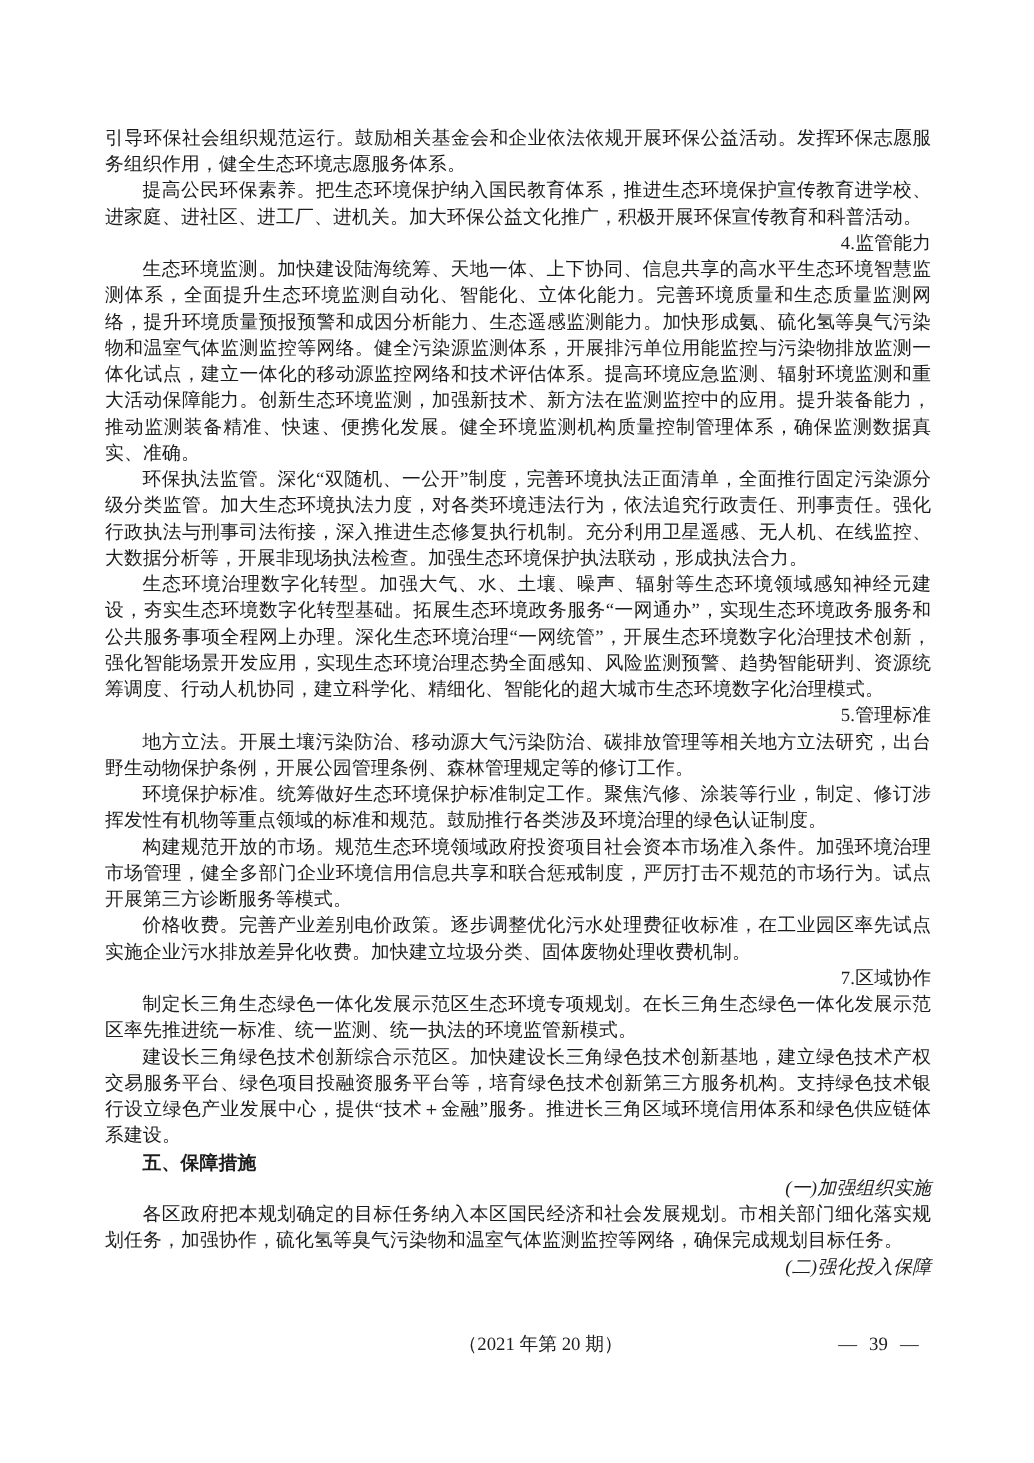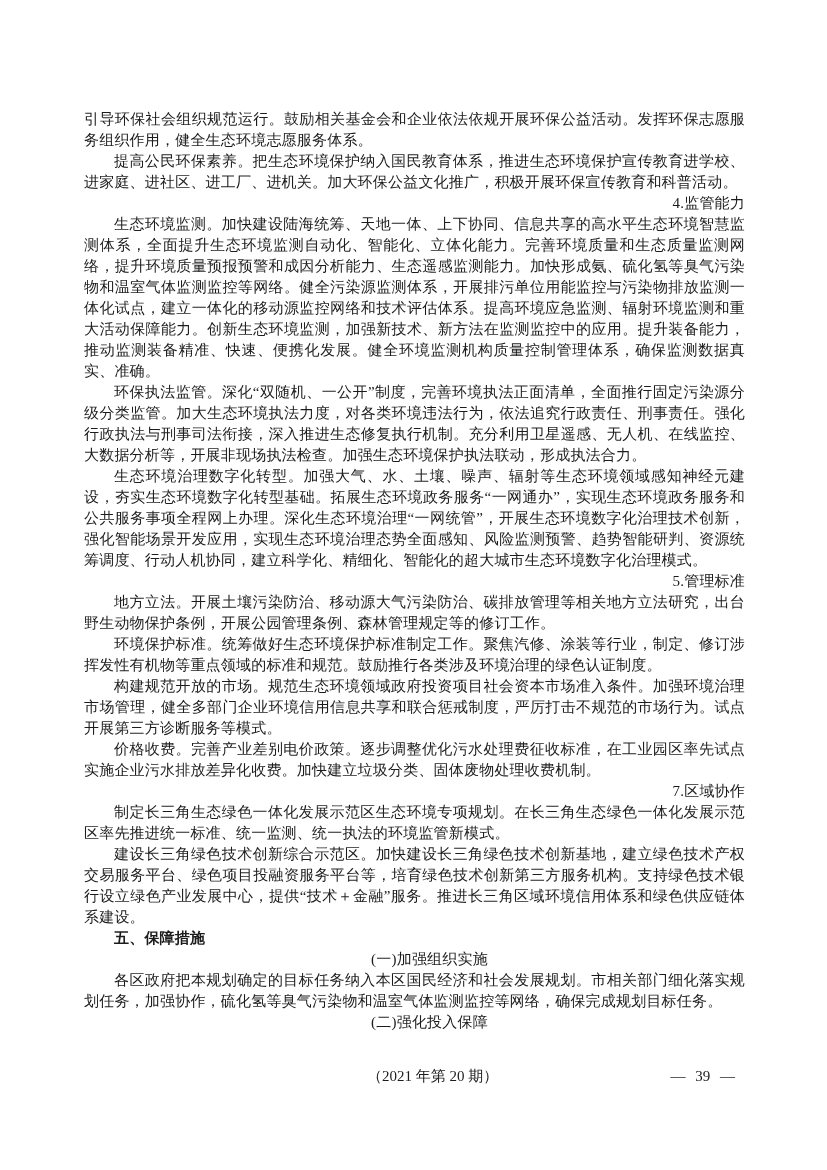--- a/index.html
+++ b/index.html
@@ -14,43 +14,43 @@
     background: #ffffff;
     overflow: hidden;
     font-family: "Liberation Serif", "DejaVu Serif", serif;
     color: #1c1c1c;
   }
   .content {
     position: absolute;
     left: 84px;
     top: 101px;
     width: 661px;
-    margin-top: 8px;
   }
   .content p {
     margin: 0;
     font-size: 15px;
     line-height: 21px;
     text-align: justify;
     text-indent: 2em;
     letter-spacing: 0.2px;
   }
   .content p.noindent {
     text-indent: 0;
   }
   .content p.num-heading {
     text-align: right;
   }
   .content p.bold-heading {
-    font-family: Liberation Serif, serif;
+    font-family: Liberation Sans, sans-serif;
     font-weight: bold;
     text-align: left;
   }
   .content p.kai-heading {
-    text-align: center;
+    font-style: italic;
+    text-align: right;
   }
   .footer {
     position: absolute;
     left: 84px;
     top: 1066px;
     width: 661px;
     height: 22px;
     font-size: 15px;
     line-height: 21px;
   }

